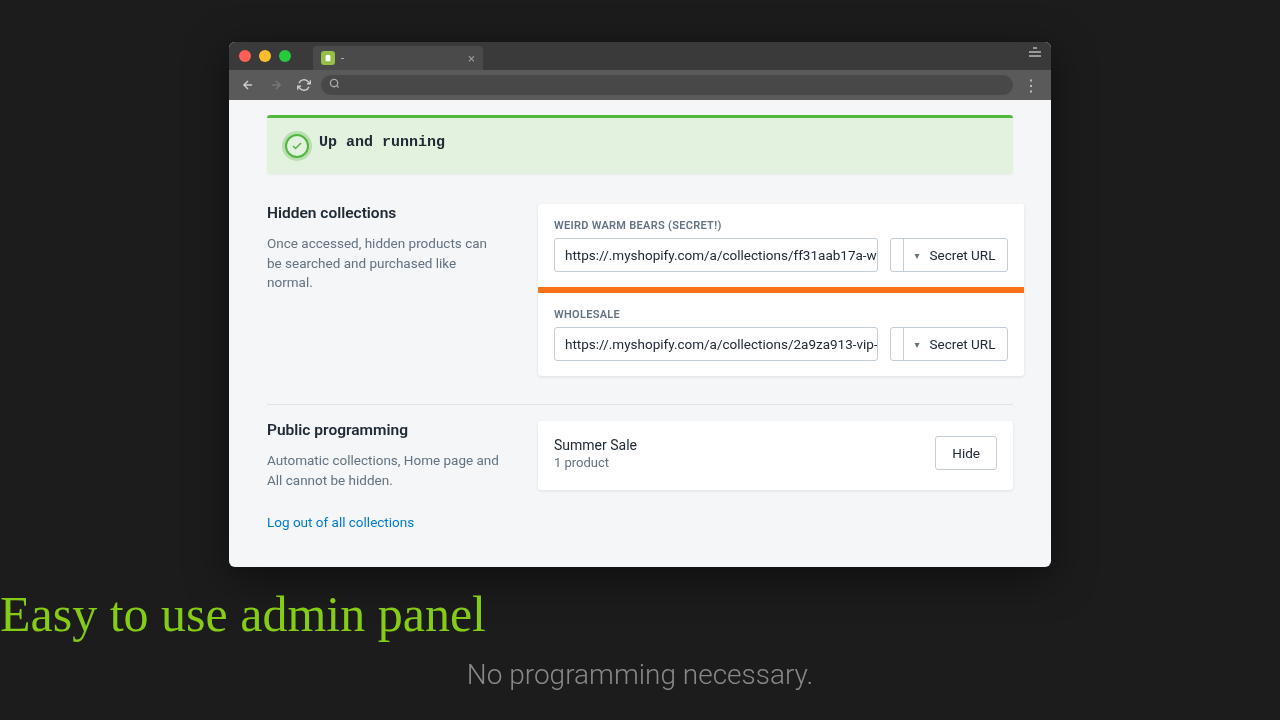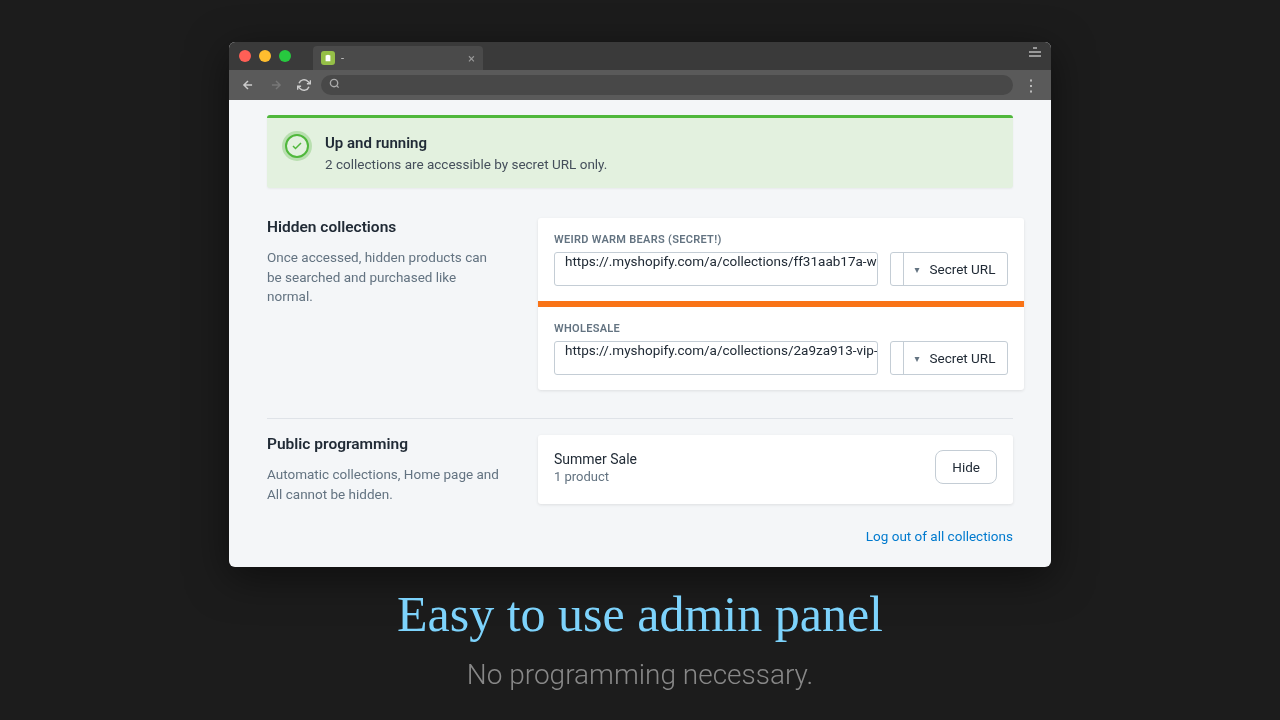--- a/index.html
+++ b/index.html
@@ -87,22 +87,23 @@
   height: calc(100% - 58px);
   overflow: hidden;
   padding: 15px 38px 20px;
 }
 .banner {
   background: #e3f1df;
   border-top: 3px solid #50b83c;
   border-radius: 3px;
   padding: 16px 18px;
   display: flex;
-  gap: 16px;
+  gap: 10px;
   box-shadow: 0 1px 2px rgba(0,0,0,0.05);
+  font-family: Liberation Mono, monospace;
 }
 .banner-icon {
   width: 24px; height: 24px;
   border-radius: 50%;
   background: #e3f1df;
   border: 2px solid #50b83c;
   display: flex; align-items: center; justify-content: center;
   flex-shrink: 0;
   box-shadow: 0 0 0 3px #b9dfb0;
 }
@@ -137,20 +138,21 @@
   margin-bottom: 6px;
 }
 .coll-row { display: flex; gap: 12px; align-items: center; }
 .url-input {
   flex: 1;
   height: 34px;
   border: 1px solid #c4cdd5;
   border-radius: 3px;
   padding: 0 10px;
   display: flex;
+  align-items: center;
   font-size: 13.5px;
   color: #212b36;
   overflow: hidden;
   white-space: nowrap;
 }
 .url-prefix { color: #212b36; }
 .url-path { color: #212b36; }
 .dropdown-btn {
   height: 34px;
   border: 1px solid #c4cdd5;
@@ -178,31 +180,31 @@
   padding: 15px 16px;
   display: flex;
   justify-content: space-between;
   align-items: center;
 }
 .public-name { font-size: 14px; color: #212b36; margin-bottom: 2px; }
 .public-meta { font-size: 13px; color: #637381; }
 .hide-btn {
   height: 34px;
   border: 1px solid #c4cdd5;
-  border-radius: 8px;
+  border-radius: 3px;
   background: #fff;
   padding: 0 16px;
   font-size: 13.5px;
   color: #212b36;
   cursor: pointer;
   display: flex;
   align-items: center;
 }
 .footer-links {
-  text-align: right;
+  text-align: left;
   margin-top: 24px;
 }
 .footer-links a {
   display: block;
   color: #007ace;
   font-size: 13.5px;
   text-decoration: none;
   margin-bottom: 3px;
   cursor: pointer;
 }
@@ -220,24 +222,24 @@
 .menu-icon-top .bar { width: 12px; height: 2px; background: #999; }
 .divider-section {
   border-top: 1px solid #dfe3e8;
   margin-top: 28px;
   padding-top: 16px;
 }
 .headline {
   position: absolute;
   left: 0; right: 0;
   top: 585px;
-  text-align: center;
+  text-align: left;
   font-family: Georgia, "Times New Roman", serif;
   font-size: 50px;
-  color: #7dd3fc;
+  color: #84cc16;
   font-weight: 400;
 }
 .subheadline {
   position: absolute;
   left: 0; right: 0;
   top: 650px;
   text-align: center;
   font-size: 28px;
   color: #888;
   font-weight: 300;
@@ -299,21 +301,20 @@
 
   <div class="content-area">
     <div class="banner">
       <div class="banner-icon">
         <svg viewBox="0 0 24 24">
             <polyline points="20 6 9 17 4 12"></polyline>
           </svg>
       </div>
       <div>
         <div class="banner-title">Up and running</div>
-        <div class="banner-desc">2 collections are accessible by secret URL only.</div>
       </div>
     </div>
 
     <div class="section">
       <div class="section-side">
         <div class="section-title">Hidden collections</div>
         <div class="section-desc">Once accessed, hidden products can be searched and purchased like normal.</div>
       </div>
       <div class="card">
         <div class="coll-item">

